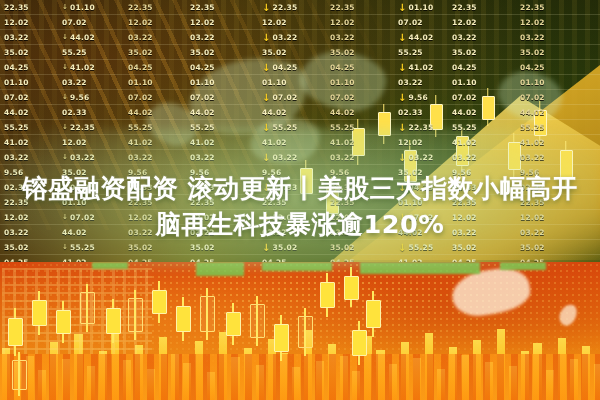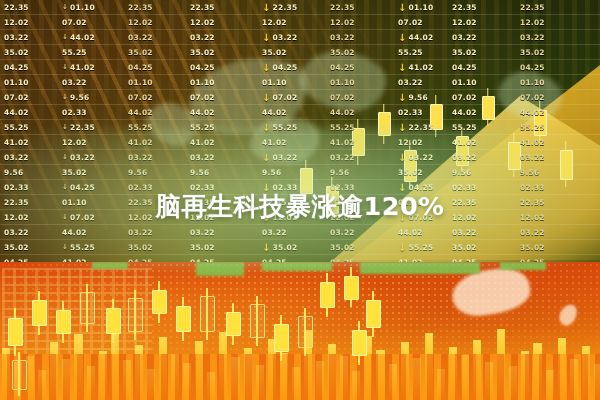--- a/index.html
+++ b/index.html
@@ -727,20 +727,21 @@
           </div>
           <div class="qrow">
             <span class="qnum">04.25</span>
           </div>
         </div>
       </div>
   </div>
 
   <div id="hl-haze"></div>
   <div id="headline">
+    <div class="hl" id="hl1">镕盛融资配资 滚动更新丨美股三大指数小幅高开</div>
     <div class="hl" id="hl2">脑再生科技暴涨逾120%</div>
   </div>
 
   <div id="bottom-band">
     <div id="bot-tex"></div>
     <div id="bot-bars">
         <div class="bar" style="height: 52px;"></div>
         <div class="bar" style="height: 38px;"></div>
         <div class="bar" style="height: 44px;"></div>
         <div class="bar" style="height: 30px;"></div>

